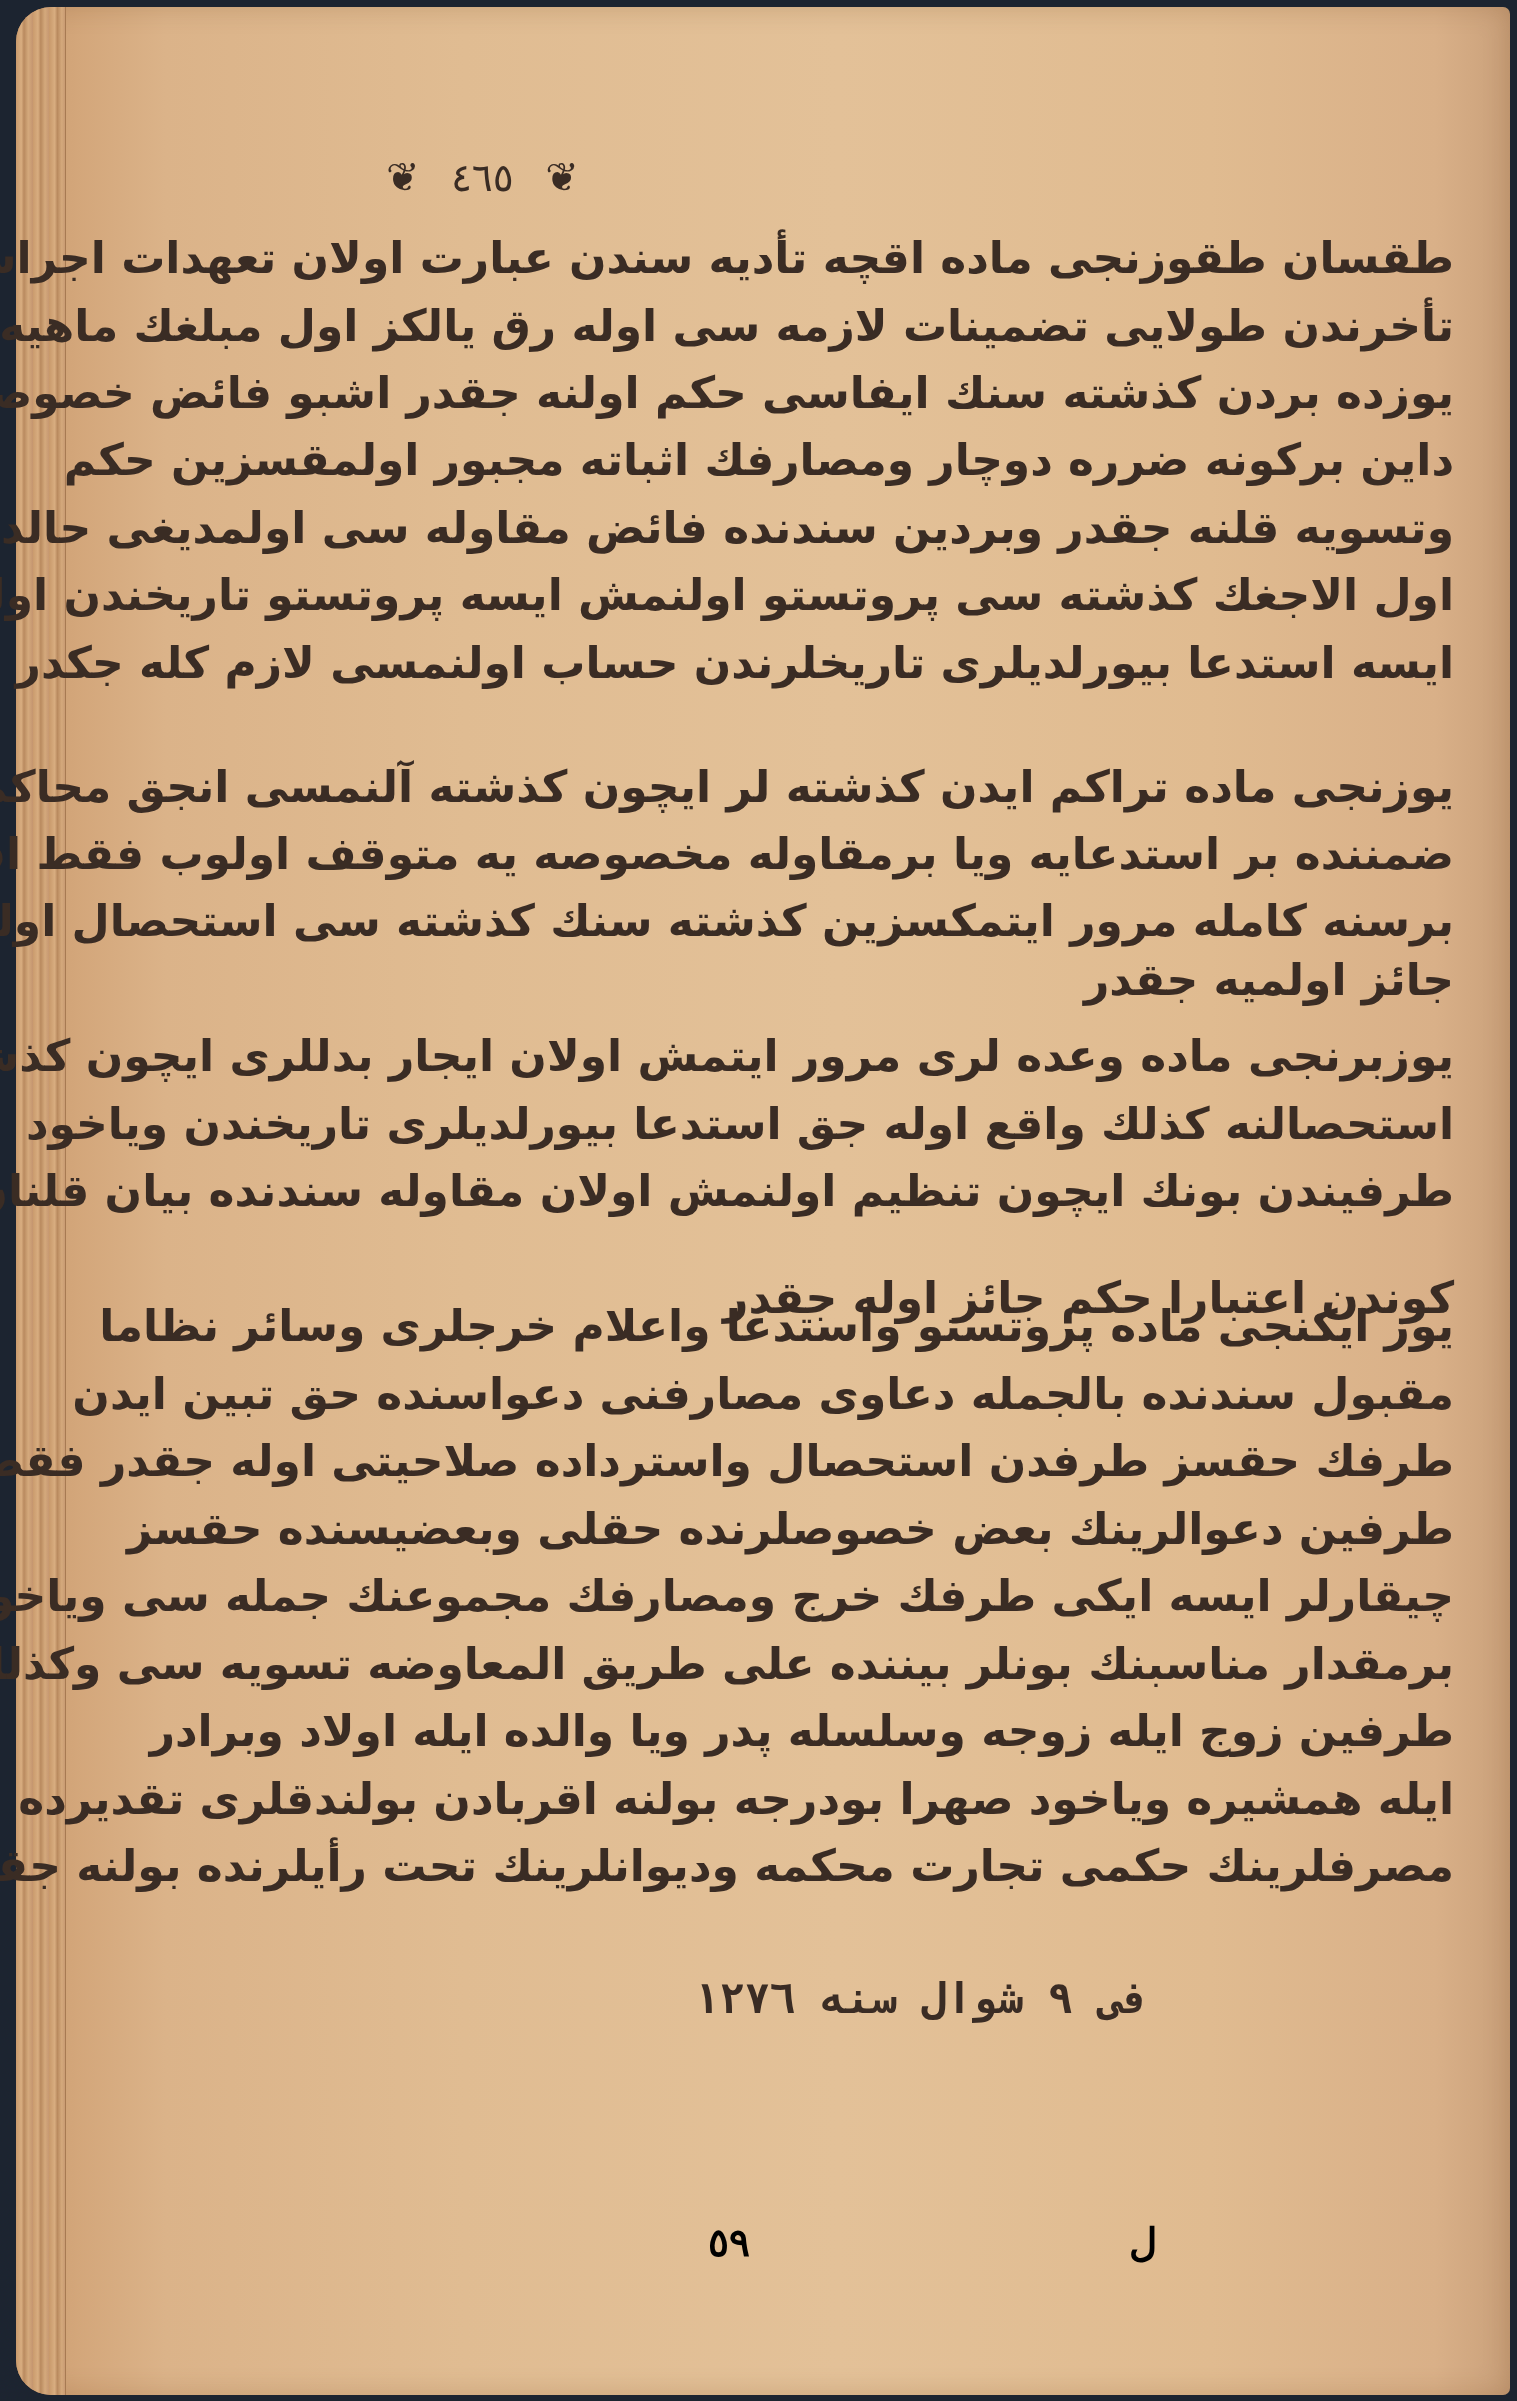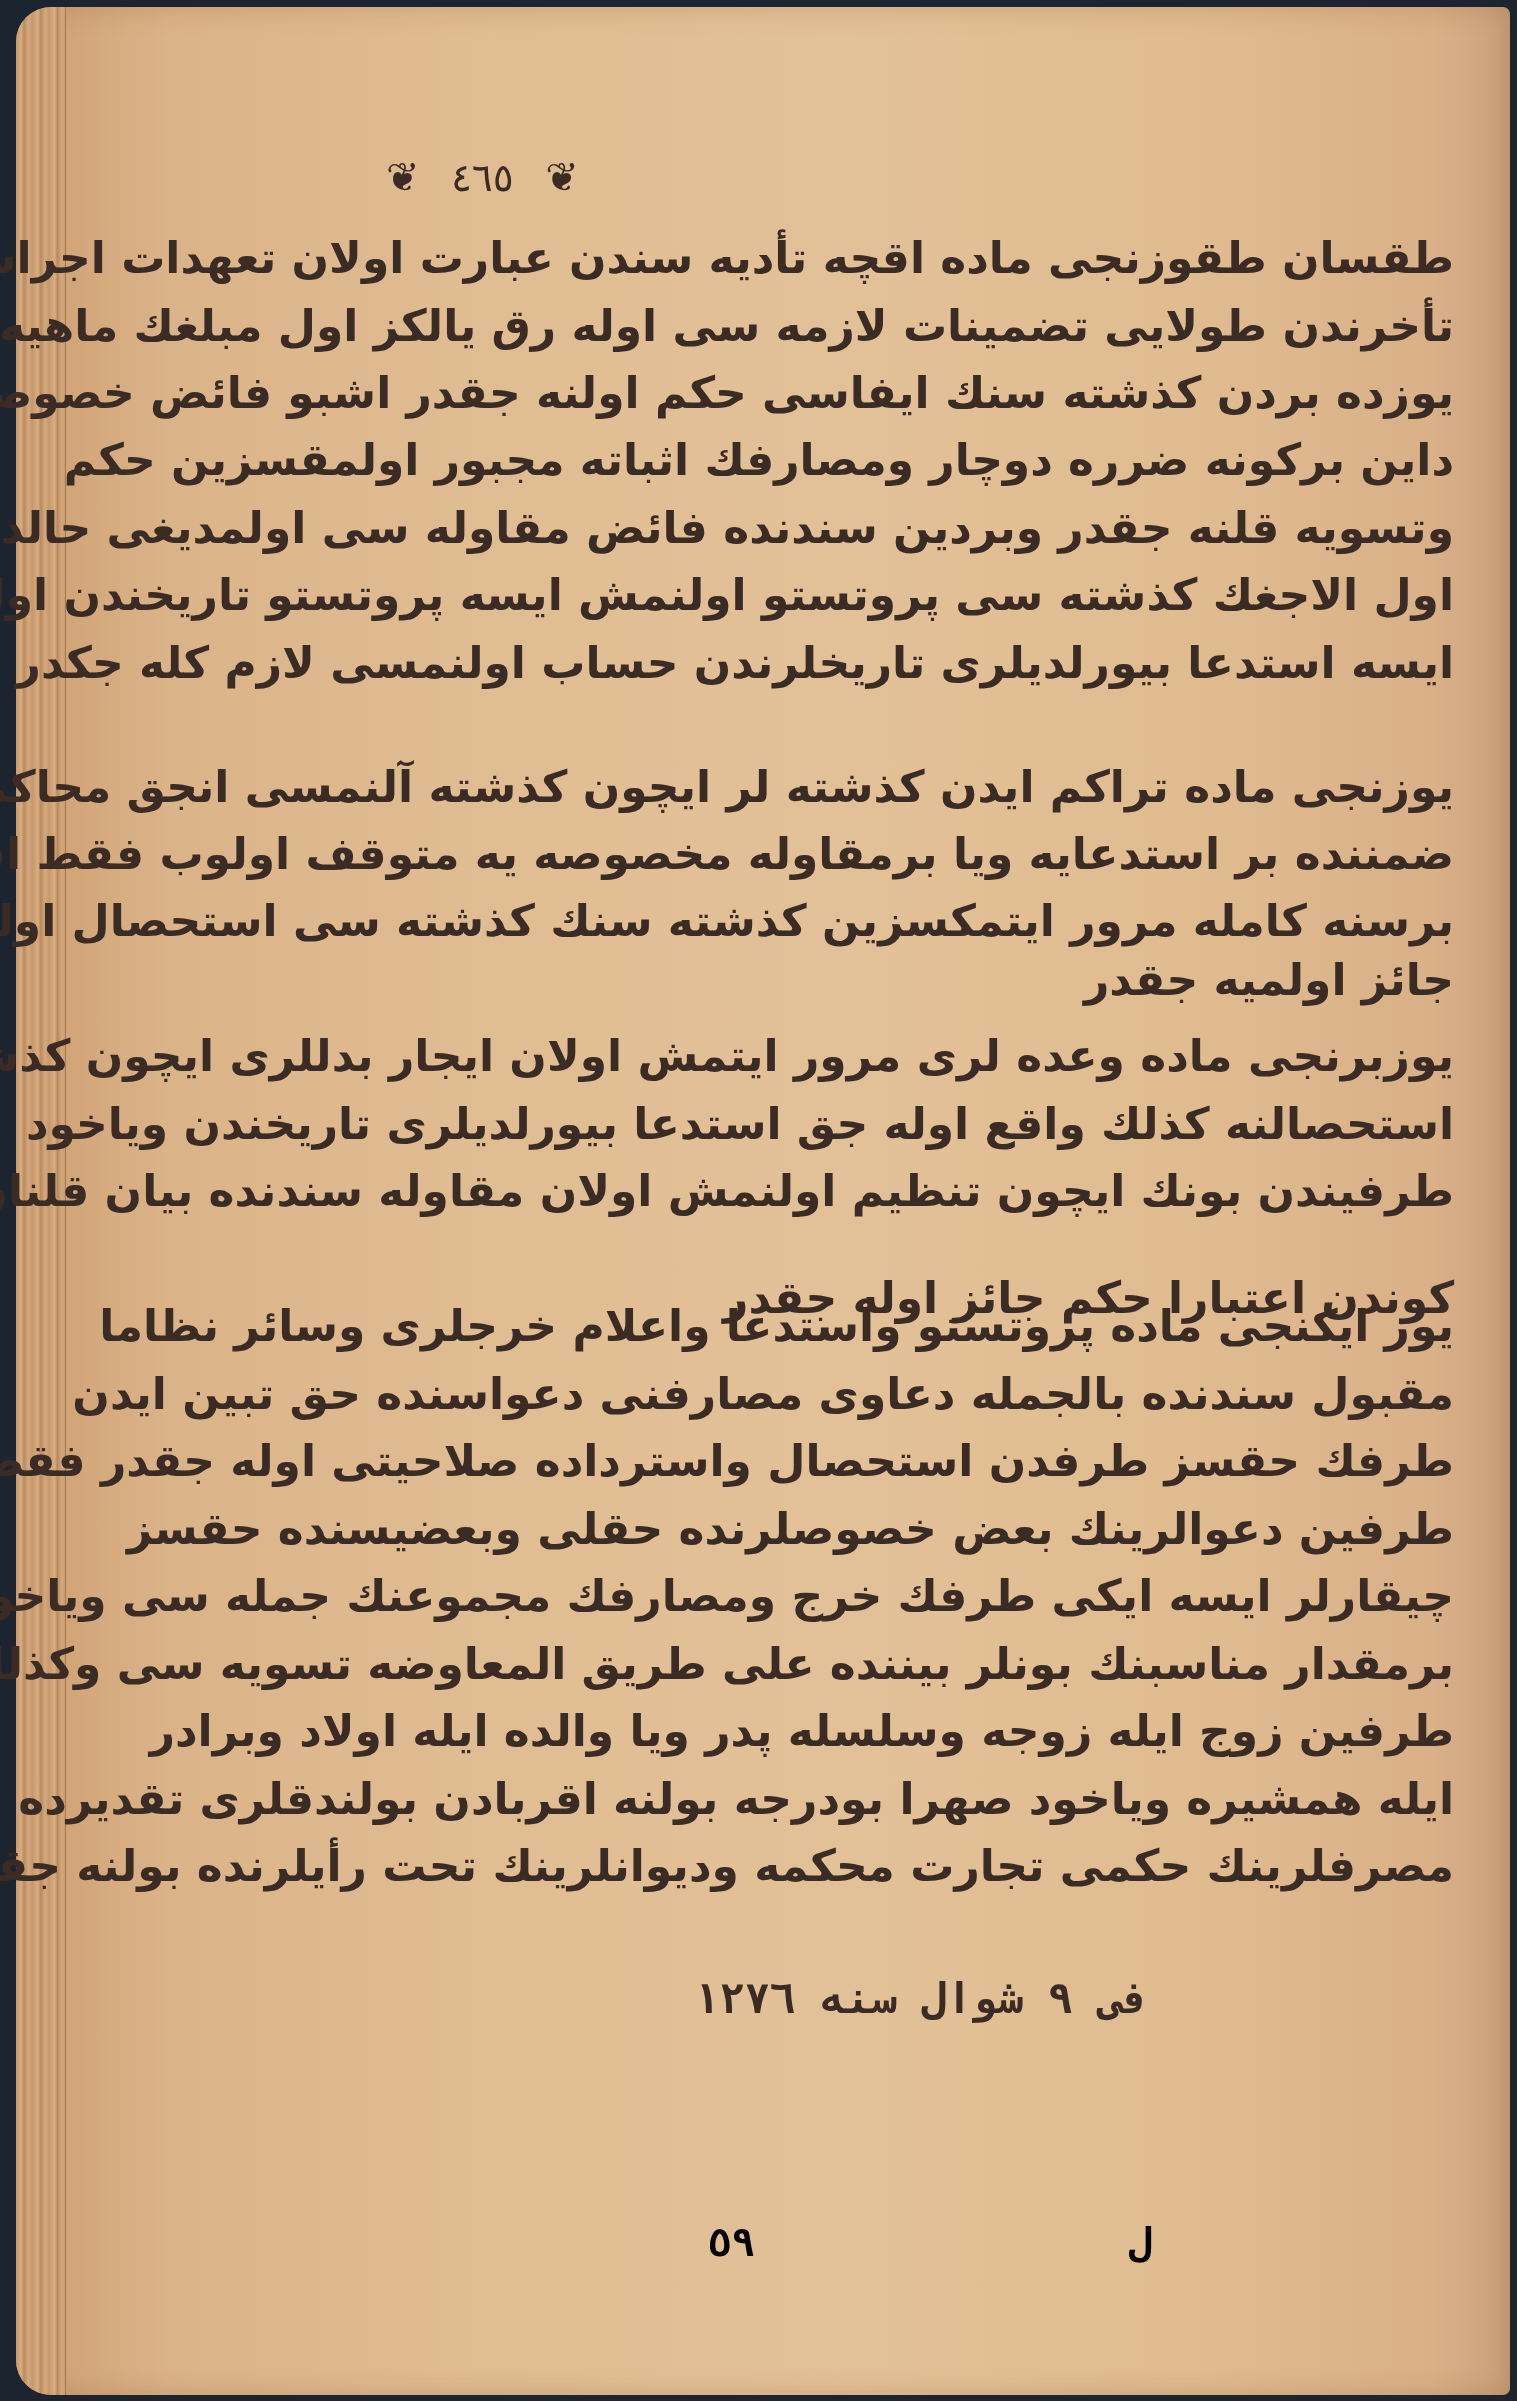--- a/index.html
+++ b/index.html
@@ -69,21 +69,21 @@
       width: 100%;
       text-align: center;
       font-size: 42px;
       font-family: Liberation Mono, monospace;
       font-weight: bold;
     }
     .sig {
       position: absolute;
       top: 1963px;
       font-size: 39px;
-      font-family: Liberation Mono, monospace;
+      font-family: Liberation Sans, sans-serif;
       font-weight: bold;
     }
     .sig-left { left: 359px; }
     .sig-right { left: 771px; }
   </style>
 </head>
 <body>
 
 <div class="page">
   <div class="page-edges"></div>

